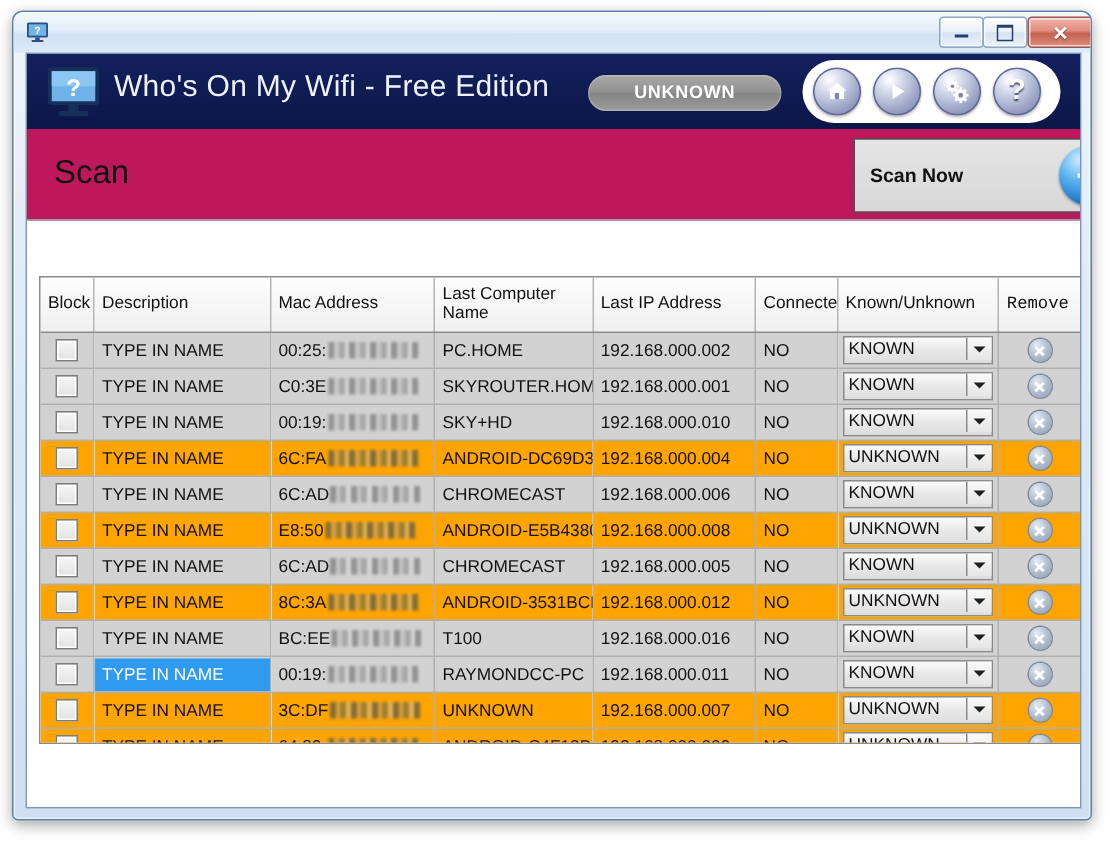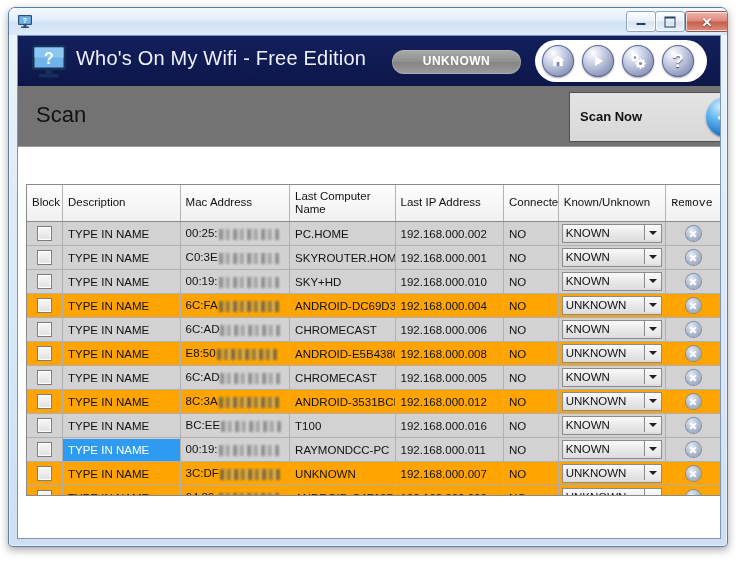--- a/index.html
+++ b/index.html
@@ -110,21 +110,21 @@
   .navbtn .glyph{
     position:absolute;left:0;top:0;width:100%;height:100%;
     display:flex;align-items:center;justify-content:center;
     font-size:19px;font-weight:bold;color:#ffffff;
     text-shadow:0 1px 1px rgba(40,48,80,.8);
   }
 
   
   #pagetitle-strip{
     position:absolute;left:0;top:50px;width:100%;height:60px;
-    background:#737373;border-bottom:1px solid #9a9a9a;text-align:right;
+    background:#be185d;border-bottom:1px solid #9a9a9a;text-align:right;
   }
   #pagetitle{
     position:absolute;left:18px;top:16px;font-size:22px;color:#111111;
   }
   #scan-now-btn{
     position:absolute;left:551px;top:6px;width:139px;height:48px;
     border:1px solid #4f4f4f;
     background:linear-gradient(180deg,#e4e4e4 0%,#d8d8d8 100%);
     cursor:pointer;
     padding-left:43px;

